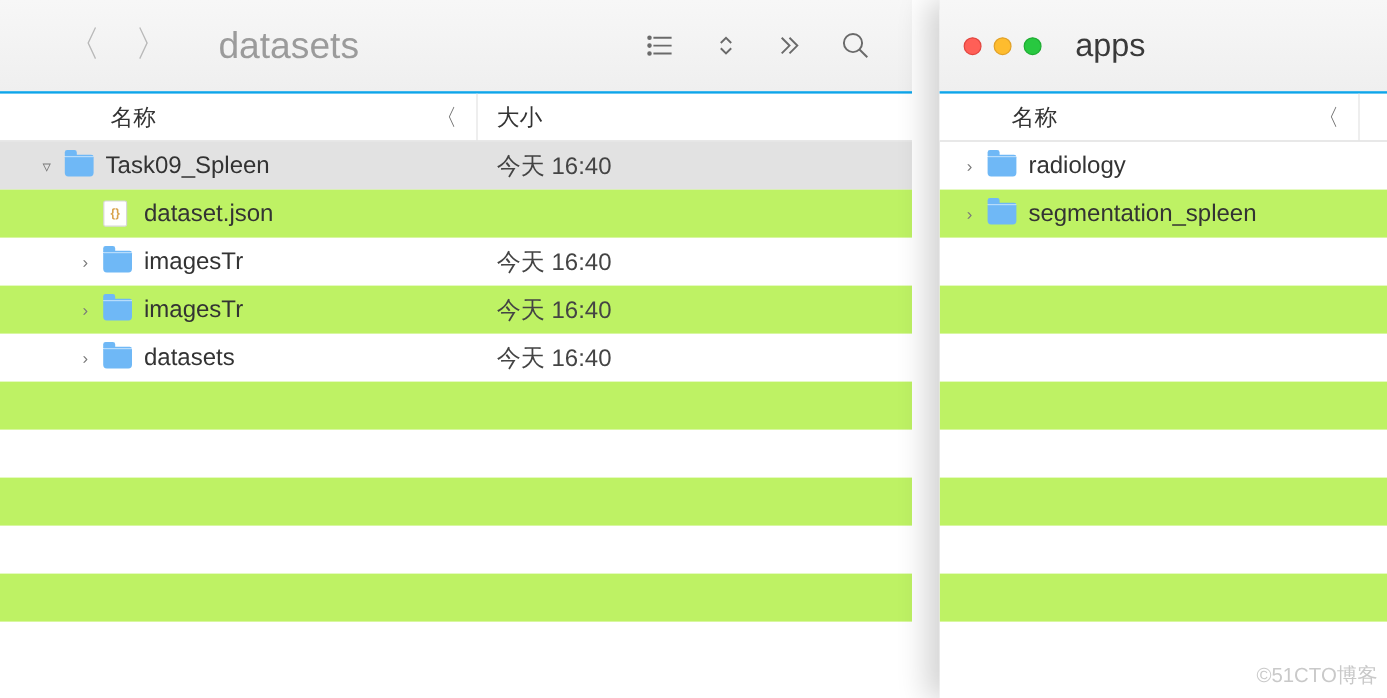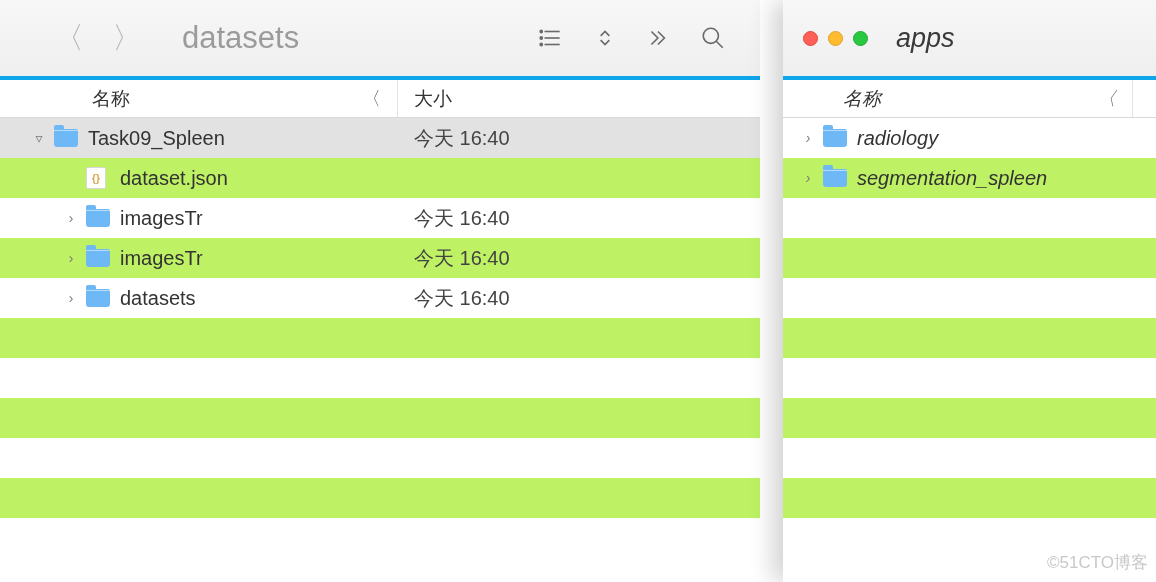--- a/index.html
+++ b/index.html
@@ -1,39 +1,39 @@
 <!DOCTYPE html>
 <html><head>
 <meta charset="utf-8">
 <style>
   * { box-sizing: border-box; margin: 0; padding: 0; font-family: -apple-system, "Helvetica Neue", "PingFang SC", sans-serif; }
   body { width: 1156px; height: 582px; background: #fff; position: relative; overflow: hidden; color: #333; }
 
   .window { position: absolute; top: 0; background: #fff; display: flex; flex-direction: column; }
   .window-left { left: 0; width: 760px; height: 582px; }
-  .window-right { left: 783px; width: 373px; height: 582px; border-radius: 10px 0 0 0; box-shadow: -10px 0 25px rgba(0,0,0,0.18); font-style: italic; }
+  .window-right { left: 783px; width: 373px; height: 582px; border-radius: 10px 0 0 0; box-shadow: -10px 0 25px rgba(0,0,0,0.18); }
 
   
   .toolbar { height: 76px; display: flex; align-items: center; padding: 0 20px; background: linear-gradient(#f7f7f7,#efefef); }
   .toolbar-left-pad { padding-left: 40px; }
   .nav-arrow { color: #b8b8b8; font-size: 30px; padding: 0 14px; cursor: default; user-select:none; line-height:1; }
   .window-left .title { font-size: 31px; color: #9b9b9b; font-weight: 500; margin-left: 26px; }
   .toolbar .spacer { flex: 1; }
   .tool-icon { color: #666; padding: 0 14px; display:flex; align-items:center; }
   .tool-icon svg { width: 26px; height: 26px; stroke: #6a6a6a; fill:none; stroke-width:1.5; }
 
   .traffic { display: flex; gap: 10px; margin-right: 28px; }
   .dot { width: 15px; height: 15px; border-radius: 50%; }
   .dot.red { background: #ff5f57; border:1px solid #e24640; }
   .dot.yellow { background: #febc2e; border:1px solid #e1a128; }
   .dot.green { background: #28c840; border:1px solid #1fad33; }
   .window-right .title { font-size: 27px; color: #3a3a3a; font-weight: 500; }
 
   
-  .cols { height: 42px; border-top: 4px solid #0ea5e9; border-bottom: 1px solid #d9d9d9; display: flex; align-items: stretch; background:#fff; }
+  .cols { height: 42px; border-top: 2px solid #0ea5e9; border-bottom: 1px solid #d9d9d9; display: flex; align-items: stretch; background:#fff; }
   .col { display:flex; align-items:center; padding: 0 16px; font-size: 19px; color:#333; border-right: 1px solid #e3e3e3; font-weight:500; }
   .col:last-child { border-right:none;text-align:right; }
   .col .sort { margin-left:auto; color:#717171; }
   .window-left .col-name { flex: 0 0 398px; padding-left: 92px; }
   .window-left .col-date { flex: 0 0 310px; }
   .window-left .col-size { flex: 1; }
   .window-right .col-name { flex: 0 0 350px; padding-left: 60px; }
   .window-right .col-other { flex:1; }
 
   

